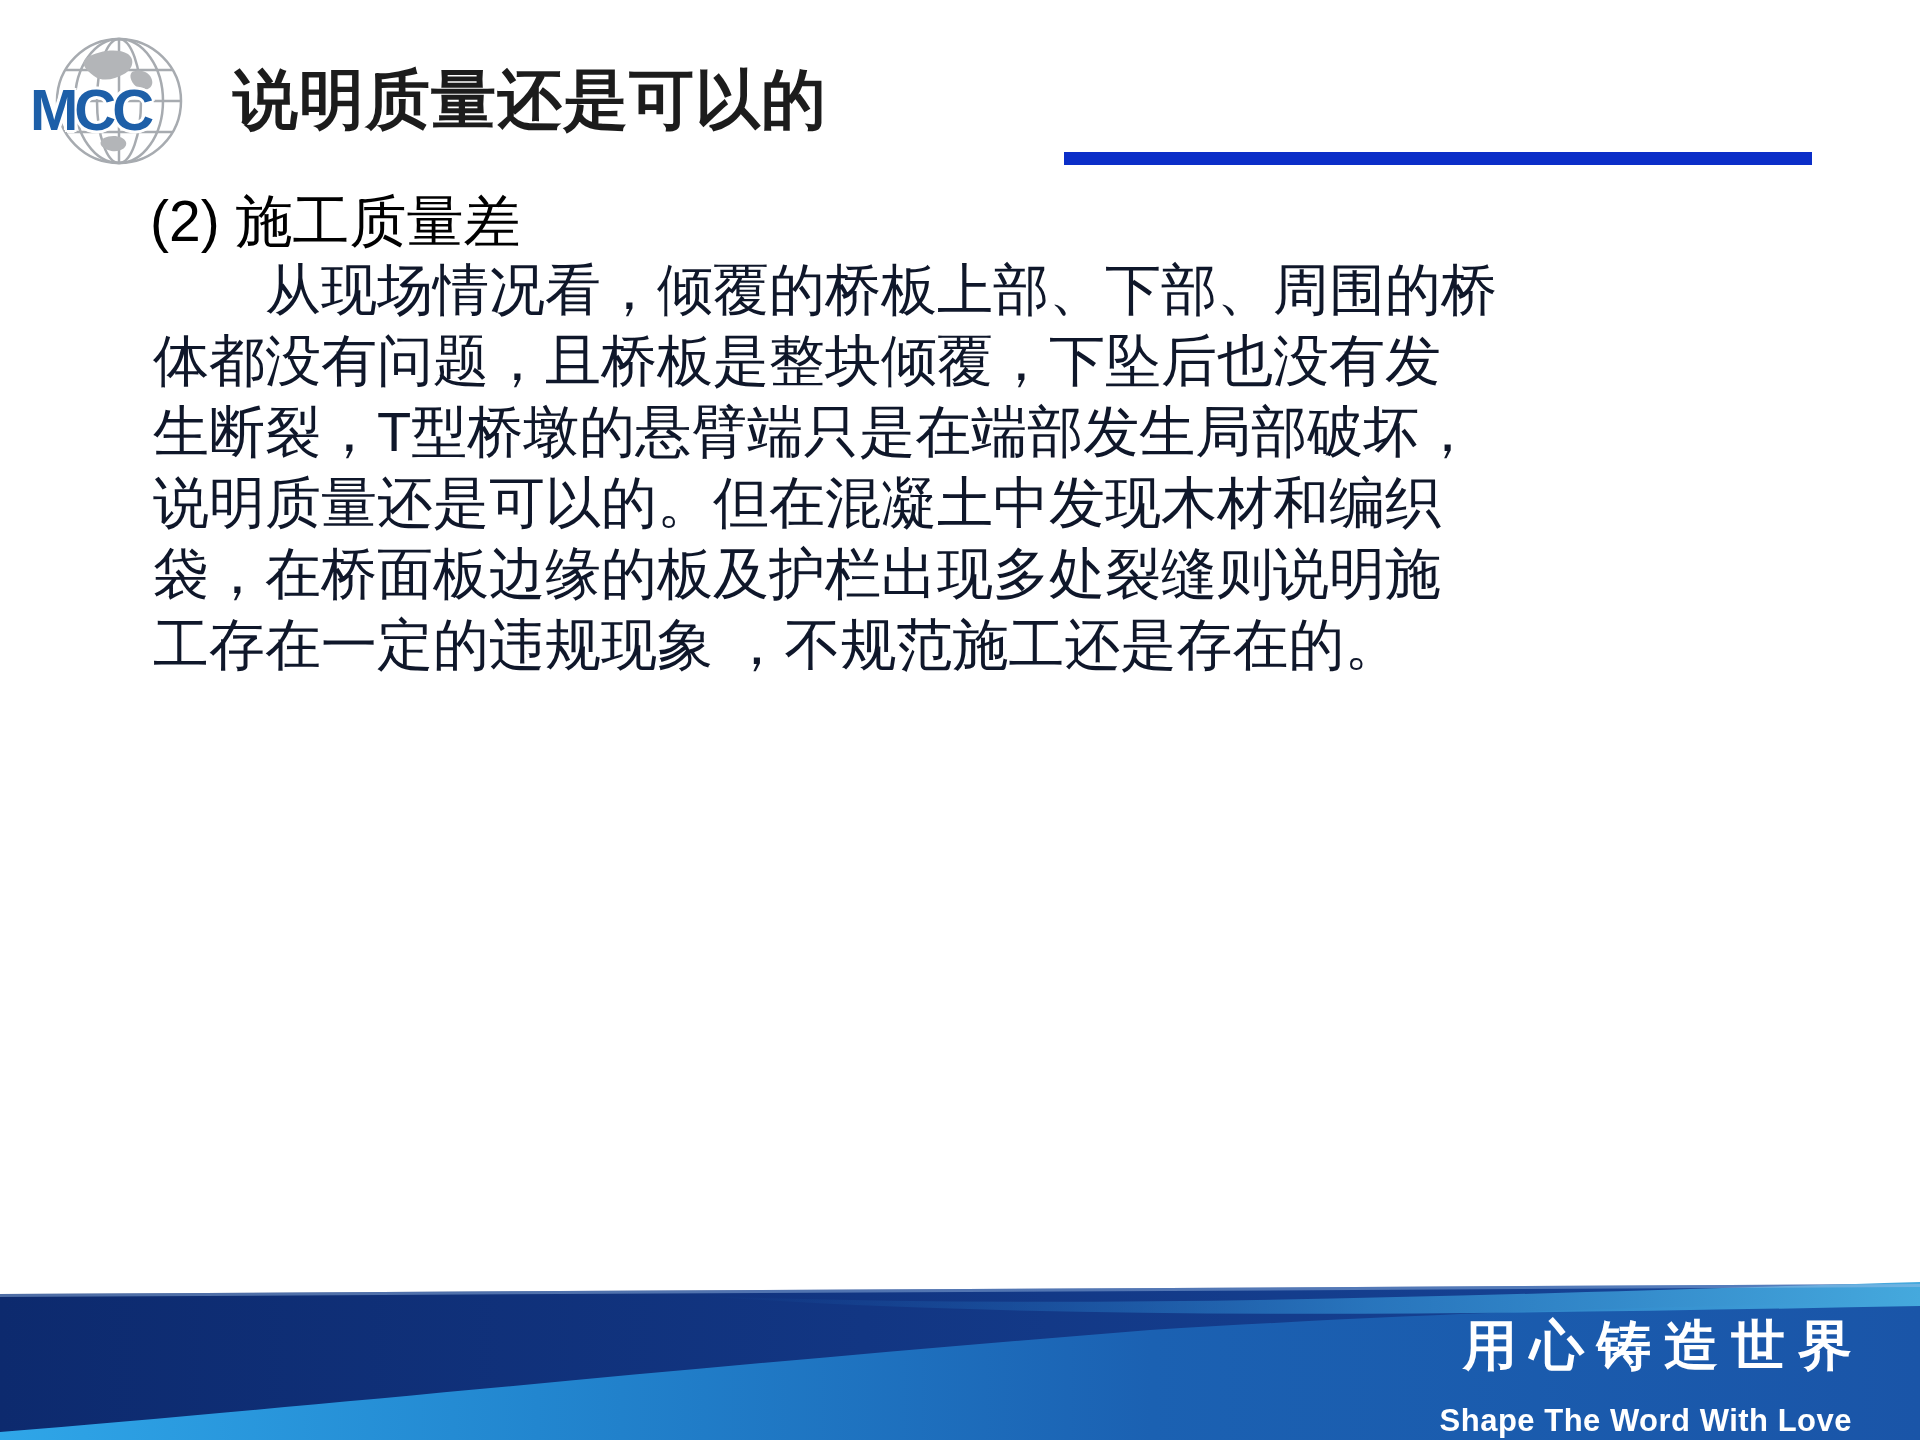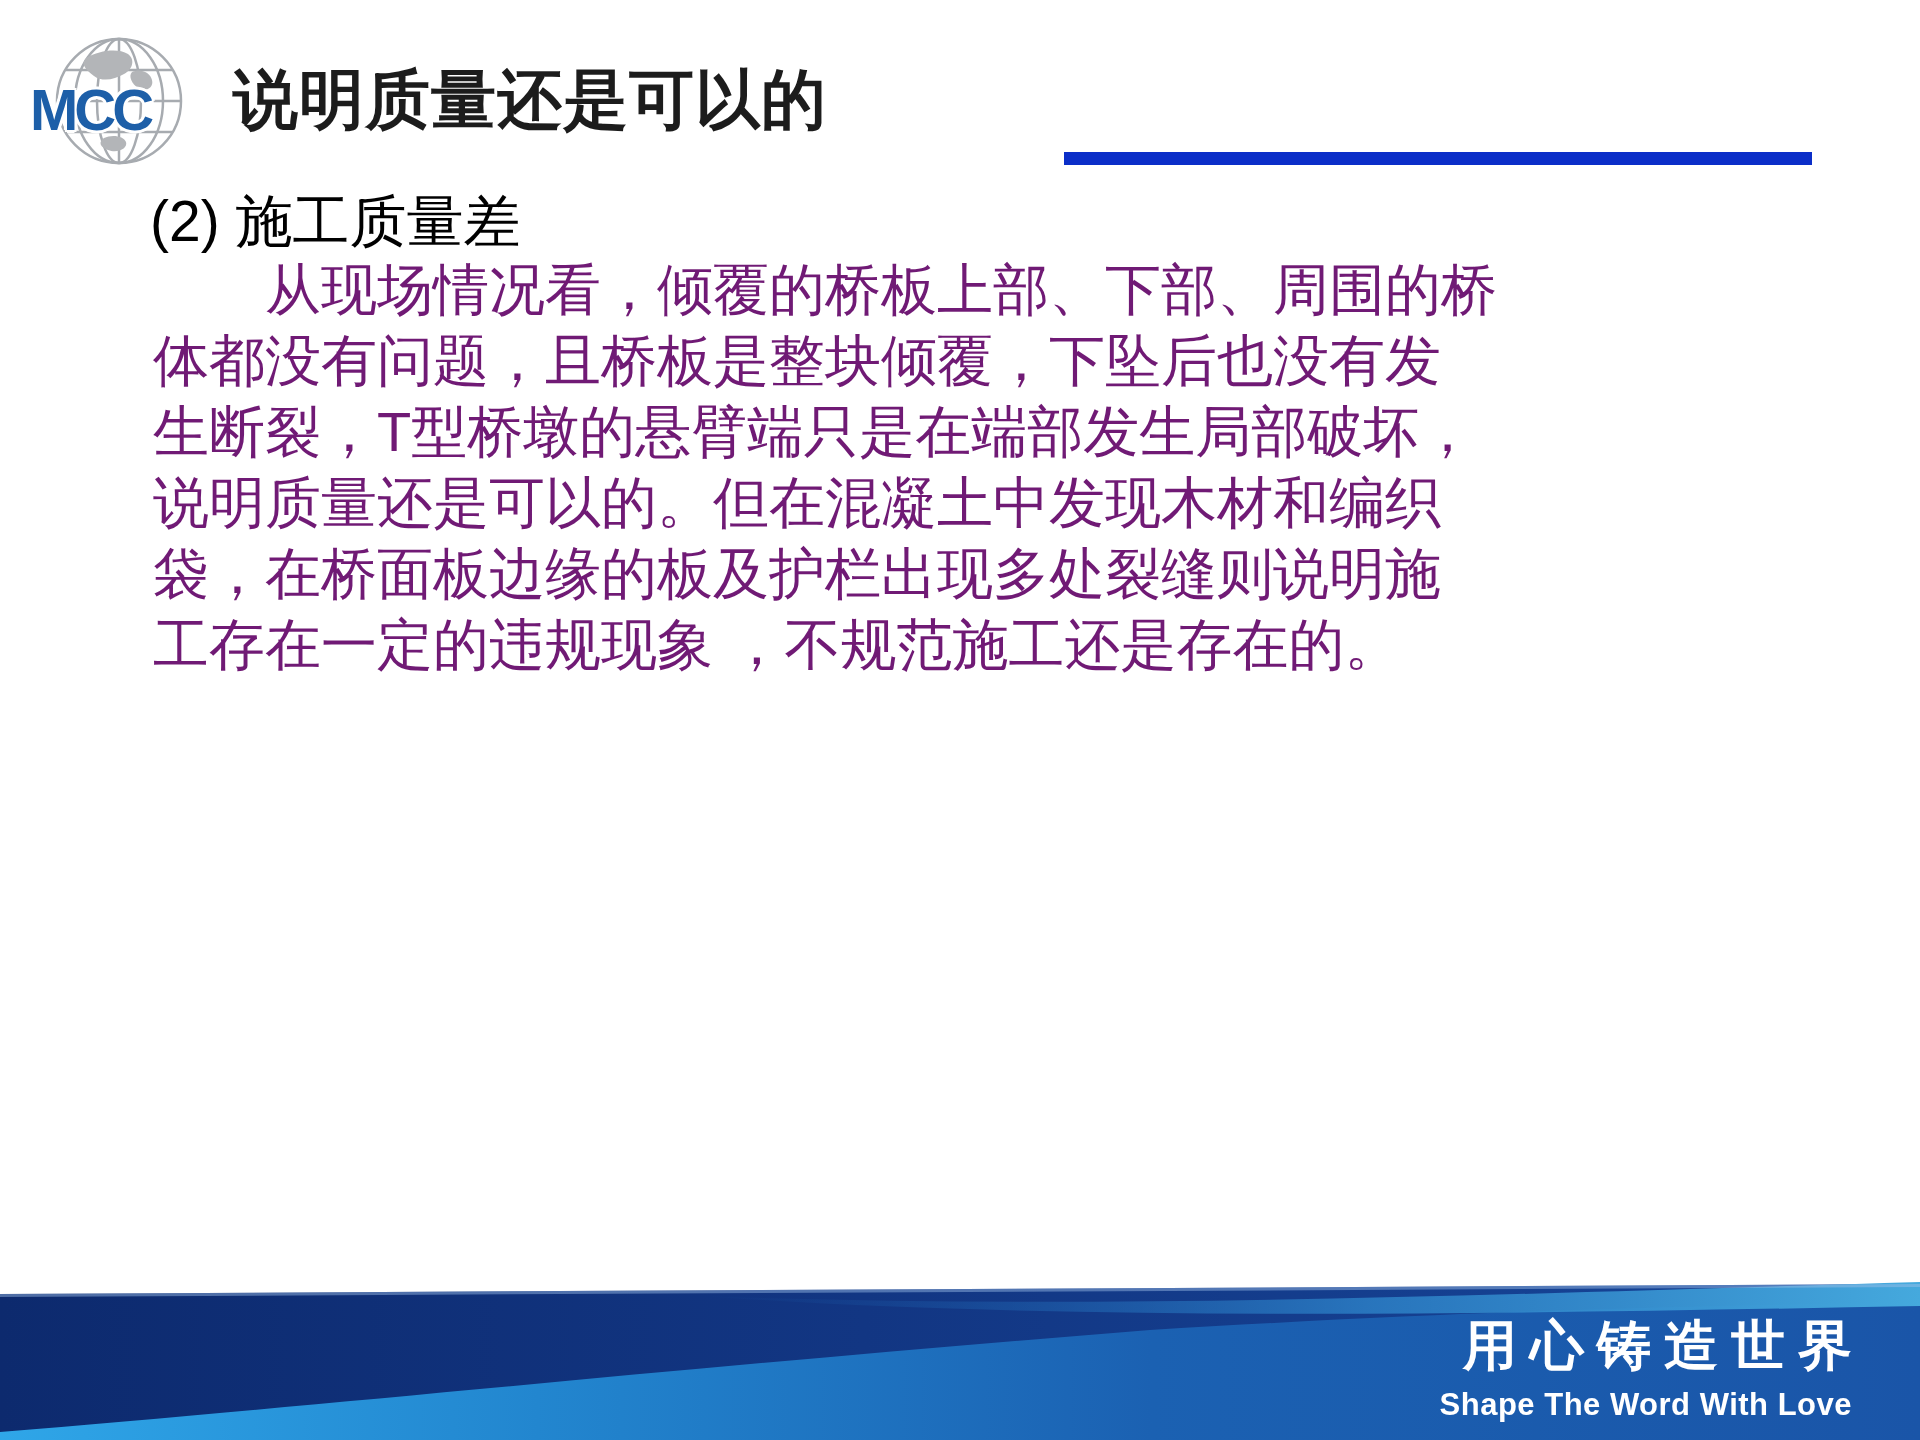--- a/index.html
+++ b/index.html
@@ -47,42 +47,42 @@
   .section-heading {
     position: absolute; left: 150px; top: 184px;
     font-size: 57px; font-weight: normal;
     color: #000000;
     white-space: nowrap;
   }
   .body-paragraph {
     position: absolute; left: 153px; top: 254px;
     width: 1360px;
     font-size: 56px; line-height: 71px;
-    color: #701a75;
+    color: #0f172a;
     white-space: pre-line;
     letter-spacing: 0px;
   }
 
   
   .footer {
     position: absolute; left: 0; top: 1282px;
     width: 1920px; height: 158px;
   }
   .footer svg { display: block; width: 100%; height: 100%; }
   .slogan {
     position: absolute; right: 68px; top: 28px;
     text-align: right; color: #ffffff;
   }
   .slogan-cn {
     font-size: 54px; font-weight: bold;
     letter-spacing: 13px; margin-right: -13px;
     white-space: nowrap;
   }
   .slogan-en {
-    margin-top: 4px;
+    margin-top: 20px;
     font-size: 31px; font-weight: bold;
     letter-spacing: 0.5px;
     white-space: nowrap;
   }
 </style>
 </head>
 <body>
 
 <div class="slide">
 

